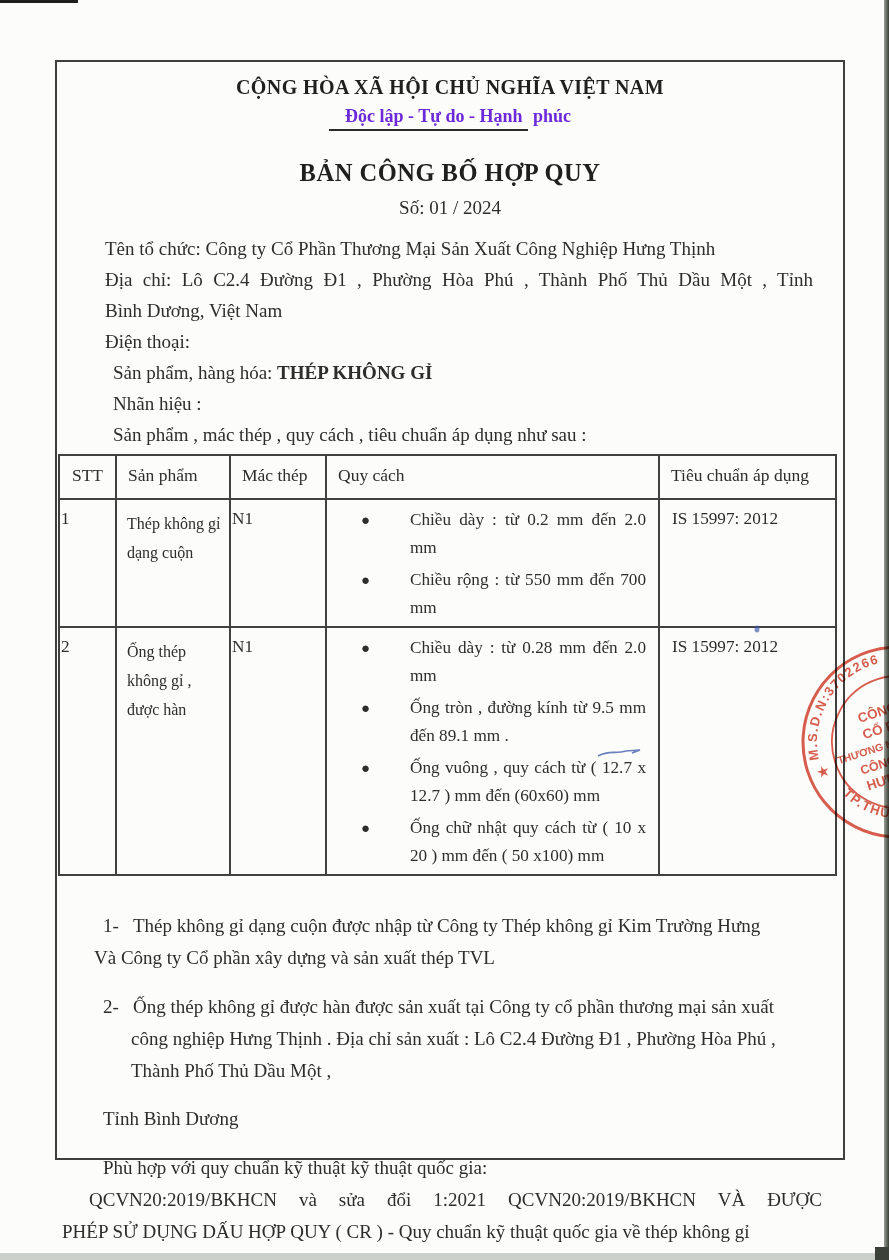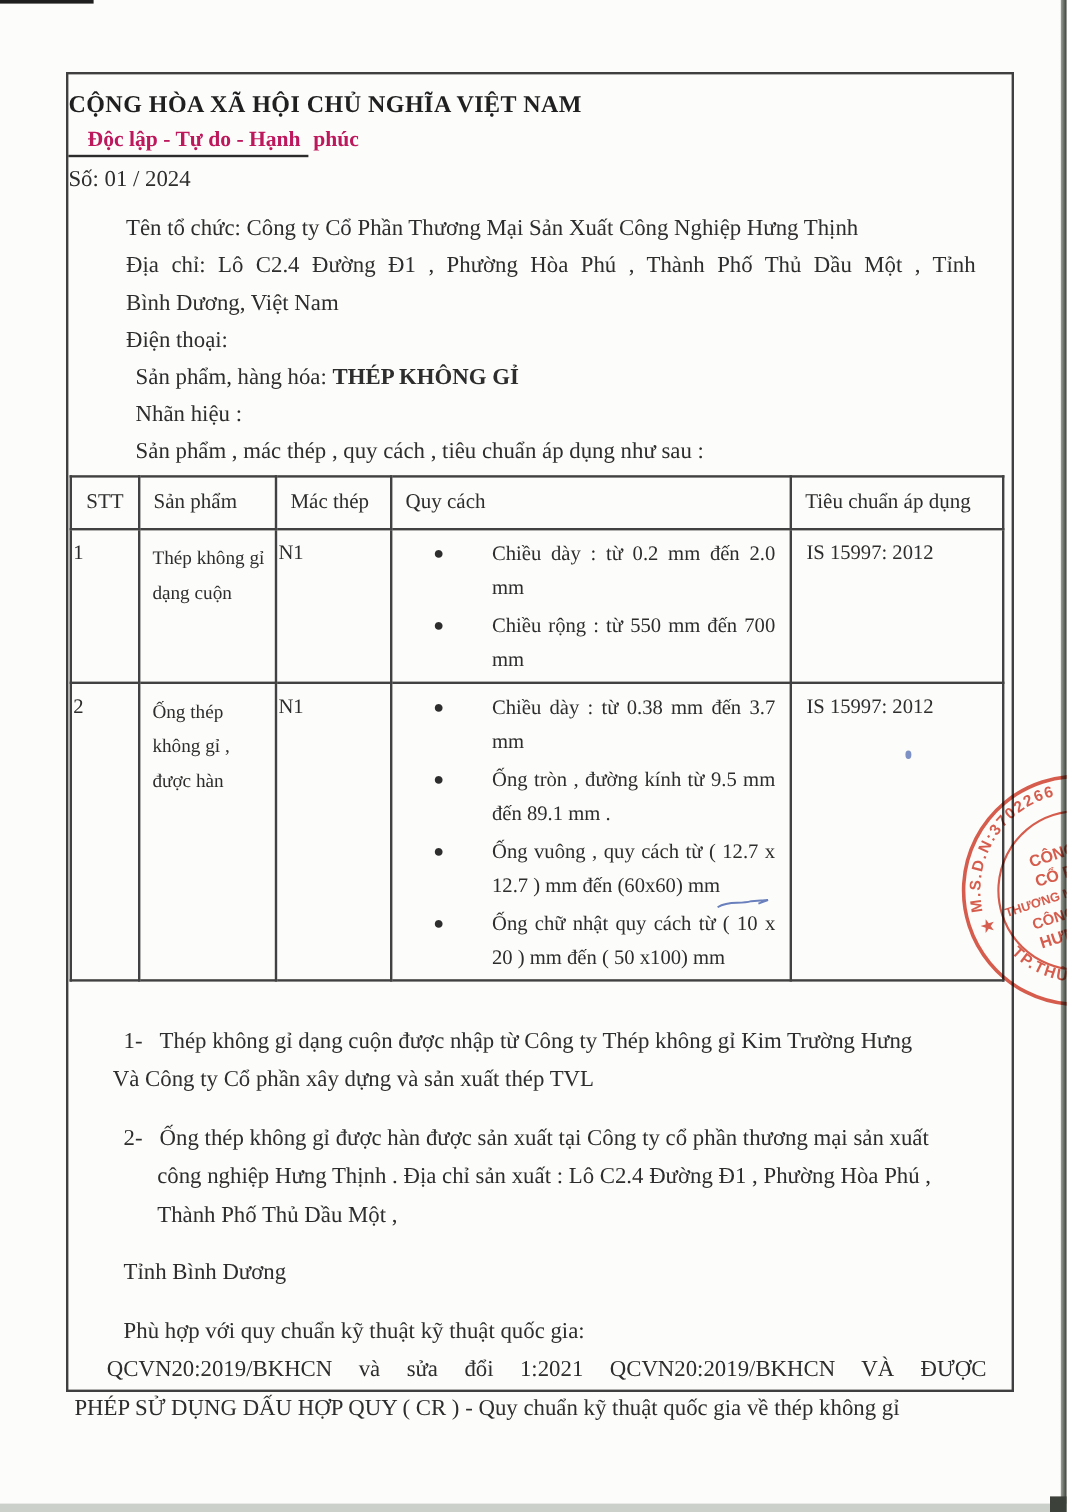--- a/index.html
+++ b/index.html
@@ -18,23 +18,23 @@
   .scan-bottom{position:absolute;bottom:0;left:0;width:100%;height:7px;background:#ccd0cb;}
   .scan-corner{position:absolute;bottom:0;right:0;width:14px;height:13px;background:#3c4139;}
 
   .frame{
     position:absolute;left:55px;top:60px;
     width:790px;height:1100px;
     border:2px solid #3f3f3f;
     box-sizing:border-box;
     padding-top:10px;
   }
-  .center{text-align:left;}
+  .center{text-align:center;}
   .nat-title{margin-top:2px;font-size:20px;font-weight:bold;color:#1f1f1f;letter-spacing:.4px;line-height:26px;}
-  .motto{margin-top:3px;font-size:18px;font-weight:bold;color:#be185d;line-height:26px;}
+  .motto{margin-top:3px;font-size:18px;font-weight:bold;color:#6d28d9;line-height:26px;}
   .motto-u{border-bottom:2px solid #2b2b2b;padding:0 6px 3px 16px;}
   .doc-title{margin-top:30px;font-size:24.5px;font-weight:bold;color:#1f1f1f;letter-spacing:.5px;line-height:28px;}
   .doc-num{margin-top:9px;font-size:19px;line-height:24px;}
 
   .paras{margin-top:13px;font-size:19px;line-height:31px;}
   .pline{margin-left:48px;margin-right:30px;}
   .pline.ind{margin-left:56px;}
   .pline.just{text-align:justify;text-align-last:justify;}
   .bold{font-weight:bold;}
 
@@ -91,20 +91,21 @@
   <div class="scan-top"></div>
   <div class="scan-right"></div>
   <div class="scan-bottom"></div>
   <div class="scan-corner"></div>
 
   <div class="frame">
 
     <div class="center nat-title">CỘNG HÒA XÃ HỘI CHỦ NGHĨA VIỆT NAM</div>
     <div class="center motto"><span class="motto-u">Độc lập - Tự do - Hạnh</span> <span>phúc</span></div>
 
+    <div class="center doc-title">BẢN CÔNG BỐ HỢP QUY</div>
     <div class="center doc-num">Số: 01 / 2024</div>
 
     <div class="paras">
       <div class="pline">Tên tổ chức: Công ty Cổ Phần Thương Mại Sản Xuất Công Nghiệp Hưng Thịnh</div>
       <div class="pline just">Địa chỉ: Lô C2.4 Đường Đ1 , Phường Hòa Phú , Thành Phố Thủ Dầu Một , Tỉnh</div>
       <div class="pline">Bình Dương, Việt Nam</div>
       <div class="pline">Điện thoại:</div>
       <div class="pline ind"><span>Sản phẩm, hàng hóa:</span> <span class="bold">THÉP KHÔNG GỈ</span></div>
       <div class="pline ind">Nhãn hiệu :</div>
       <div class="pline ind">Sản phẩm , mác thép , quy cách , tiêu chuẩn áp dụng như sau :</div>
@@ -142,21 +143,21 @@
         </td>
         <td class="tc">IS 15997: 2012</td>
       </tr>
       <tr class="r2">
         <td class="stt">2</td>
         <td class="sp">Ống thép không gỉ , được hàn</td>
         <td class="mac">N1</td>
         <td class="qc">
           <div class="bullet">
                 <span class="dot">●</span>
-                <span class="btxt">Chiều dày : từ 0.38 mm đến 3.7 mm</span>
+                <span class="btxt">Chiều dày : từ 0.28 mm đến 2.0 mm</span>
               </div>
           <div class="bullet">
                 <span class="dot">●</span>
                 <span class="btxt">Ống tròn , đường kính từ 9.5 mm đến 89.1 mm .</span>
               </div>
           <div class="bullet">
                 <span class="dot">●</span>
                 <span class="btxt">Ống vuông , quy cách từ ( 12.7 x 12.7 ) mm đến (60x60) mm</span>
               </div>
           <div class="bullet">

